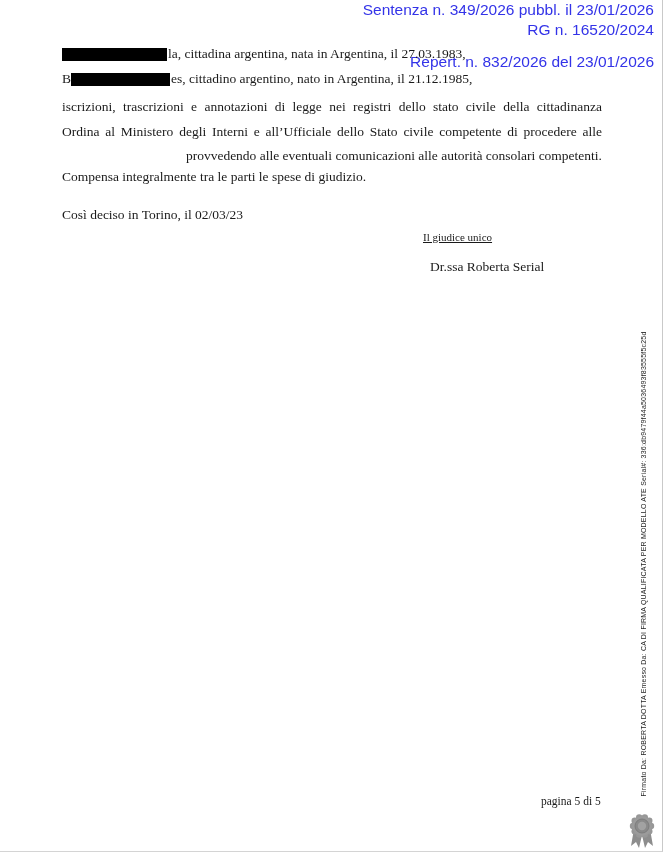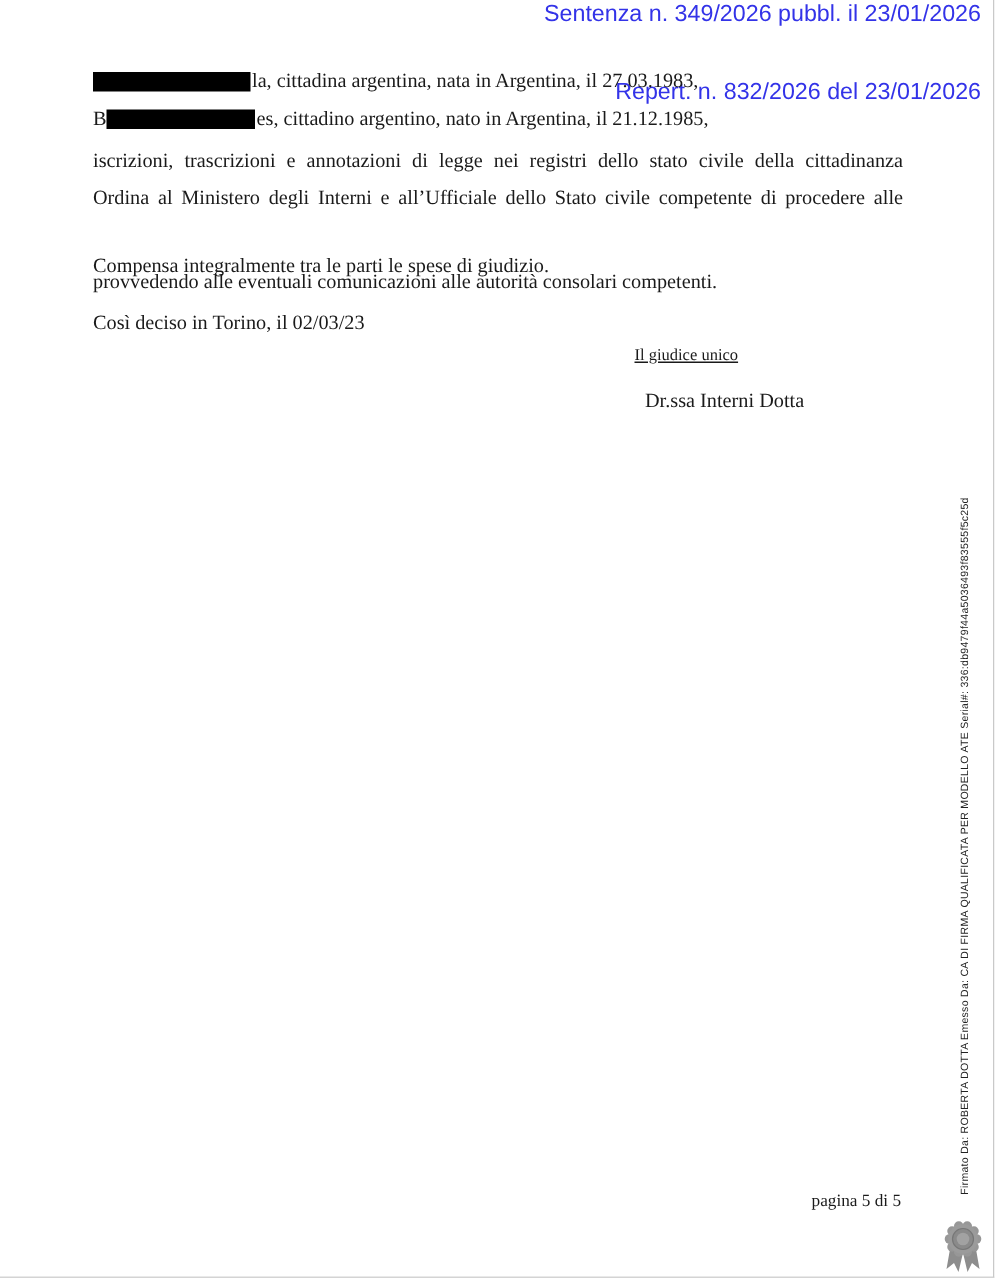--- a/index.html
+++ b/index.html
@@ -47,21 +47,21 @@
   .r2 { width: 99px; margin-left: 1px; }
   .para {
     position: absolute;
     left: 62px;
     top: 95px;
     width: 540px;
     font-size: 13.5px;
     line-height: 24.5px;
   }
   .para .jline { text-align: justify; text-align-last: justify; }
-  .para .nline { text-align: left; margin-top: 32px; }
+  .para .nline { text-align: right; }
   .compensa { top: 168px; }
   .deciso   { top: 206px; }
   .judge-role { position: absolute; left: 423px; top: 231px; font-size: 11px; white-space: nowrap; text-decoration: underline; }
   .judge-name { position: absolute; left: 430px; top: 259px; font-size: 13.5px; white-space: nowrap; }
   .pagenum {
     position: absolute;
     left: 541px;
     top: 795px;
     font-size: 11.5px;
     white-space: nowrap;
@@ -87,20 +87,21 @@
     width: 32px;
     height: 36px;
   }
 </style>
 </head>
 <body>
 
 <div class="doc">
 
   <div class="hdr l1">Sentenza n. 349/2026 pubbl. il 23/01/2026</div>
+  <div class="hdr l2">RG n. 16520/2024</div>
   <div class="hdr l3">Repert. n. 832/2026 del 23/01/2026</div>
 
   <div class="bodyline party p1">
     <span class="redact r1"></span>
     <span>la, cittadina argentina, nata in Argentina, il 27.03.1983,</span>
   </div>
 
   <div class="bodyline party p2">
     <span>B</span>
     <span class="redact r2"></span>
@@ -111,21 +112,21 @@
     <div class="jline">iscrizioni, trascrizioni e annotazioni di legge nei registri dello stato civile della cittadinanza</div>
     <div class="jline">Ordina al Ministero degli Interni e all’Ufficiale dello Stato civile competente di procedere alle</div>
     <div class="nline">provvedendo alle eventuali comunicazioni alle autorità consolari competenti.</div>
   </div>
 
   <div class="bodyline compensa">Compensa integralmente tra le parti le spese di giudizio.</div>
 
   <div class="bodyline deciso">Così deciso in Torino, il 02/03/23</div>
 
   <div class="judge-role">Il giudice unico</div>
-  <div class="judge-name">Dr.ssa Interni Dotta</div>
+  <div class="judge-name">Dr.ssa Roberta Serial</div>
 
   <div class="vtext">Firmato Da: ROBERTA DOTTA Emesso Da: CA DI FIRMA QUALIFICATA PER MODELLO ATE Serial#: 336:db9479f44a5036493f83555f5c25d</div>
 
   <div class="pagenum">pagina 5 di 5</div>
 
   <svg class="seal" viewBox="0 0 32 36" xmlns="http://www.w3.org/2000/svg">
     <polygon points="8,15 17,17 13,34 10,28 5,32" fill="#8d8d8d"></polygon>
     <polygon points="15,17 24,15 27,32 22,28 19,34" fill="#8d8d8d"></polygon>
     <g fill="#979797">
       <circle cx="25" cy="12" r="3.2"></circle>

